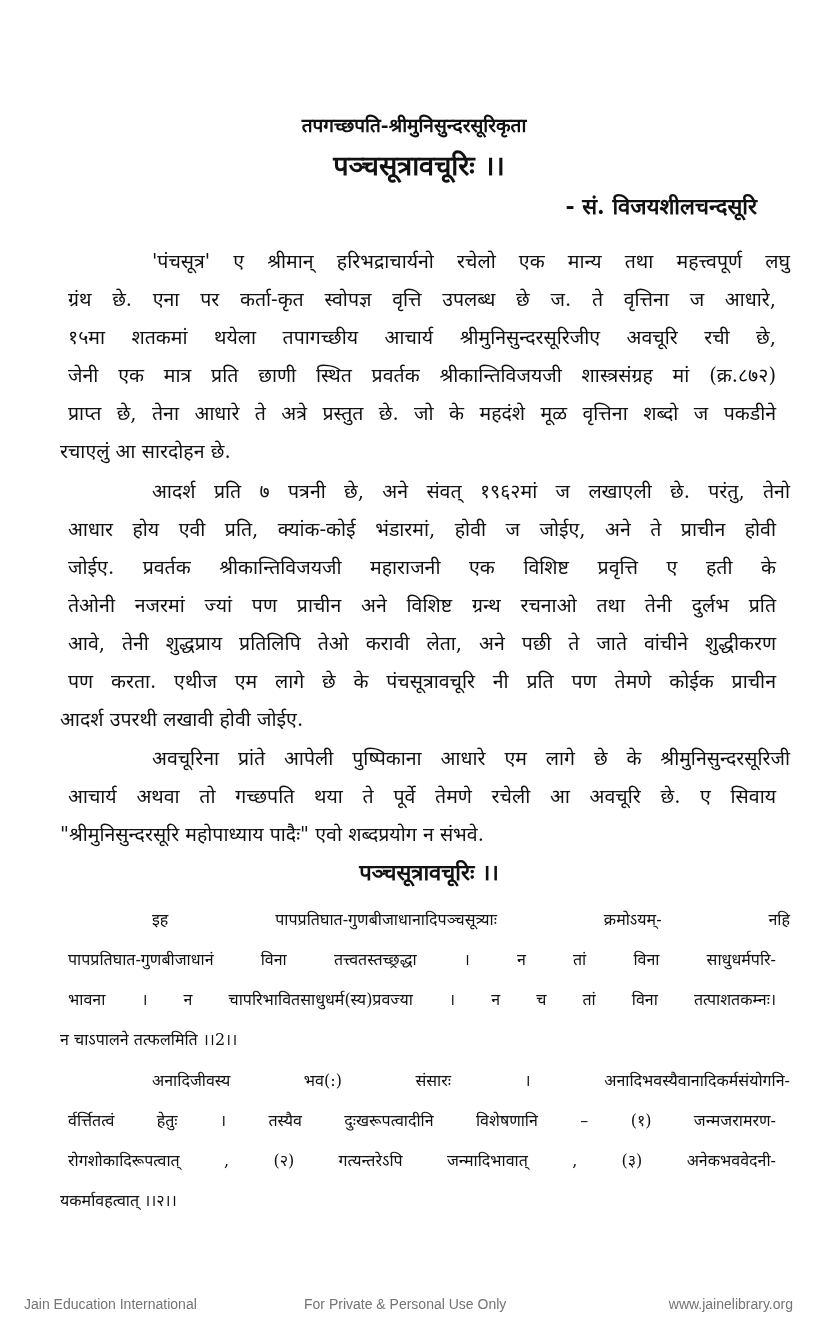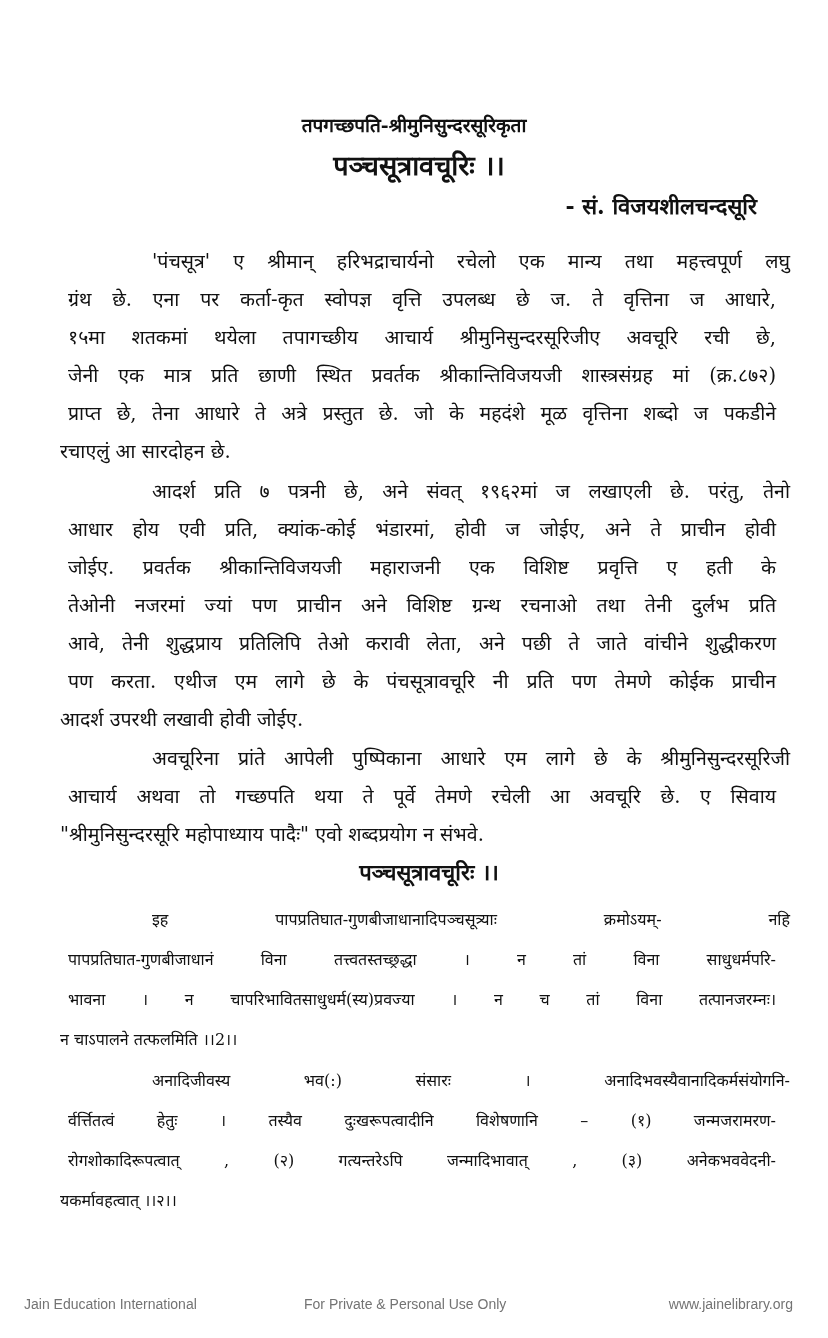--- a/index.html
+++ b/index.html
@@ -51,21 +51,21 @@
     <div class="line indent" style="top:740px">अवचूरिना प्रांते आपेली पुष्पिकाना आधारे एम लागे छे के श्रीमुनिसुन्दरसूरिजी</div>
     <div class="line just" style="top:778px">आचार्य अथवा तो गच्छपति थया ते पूर्वे तेमणे रचेली आ अवचूरि छे. ए सिवाय</div>
     <div class="line last" style="top:816px">"श्रीमुनिसुन्दरसूरि महोपाध्याय पादैः" एवो शब्दप्रयोग न संभवे.</div>
   </div>
 
   <div class="section-title">पञ्चसूत्रावचूरिः ।।</div>
 
   <div>
     <div class="line indent skt" style="top:900px">इह पापप्रतिघात-गुणबीजाधानादिपञ्चसूत्र्याः क्रमोऽयम्- नहि</div>
     <div class="line just skt" style="top:940px">पापप्रतिघात-गुणबीजाधानं विना तत्त्वतस्तच्छ्रद्धा । न तां विना साधुधर्मपरि-</div>
-    <div class="line just skt" style="top:980px">भावना । न चापरिभावितसाधुधर्म(स्य)प्रवज्या । न च तां विना तत्पानजरम्नः।</div>
+    <div class="line just skt" style="top:980px">भावना । न चापरिभावितसाधुधर्म(स्य)प्रवज्या । न च तां विना तत्पाशतकम्नः।</div>
     <div class="line last skt" style="top:1020px">न चाऽपालने तत्फलमिति ।।2।।</div>
   </div>
 
   <div>
     <div class="line indent skt" style="top:1061px">अनादिजीवस्य भव(:) संसारः । अनादिभवस्यैवानादिकर्मसंयोगनि-</div>
     <div class="line just skt" style="top:1101px">र्वर्त्तितत्वं हेतुः । तस्यैव दुःखरूपत्वादीनि विशेषणानि – (१) जन्मजरामरण-</div>
     <div class="line just skt" style="top:1141px">रोगशोकादिरूपत्वात् , (२) गत्यन्तरेऽपि जन्मादिभावात् , (३) अनेकभववेदनी-</div>
     <div class="line last skt" style="top:1181px">यकर्मावहत्वात् ।।२।।</div>
   </div>
 

